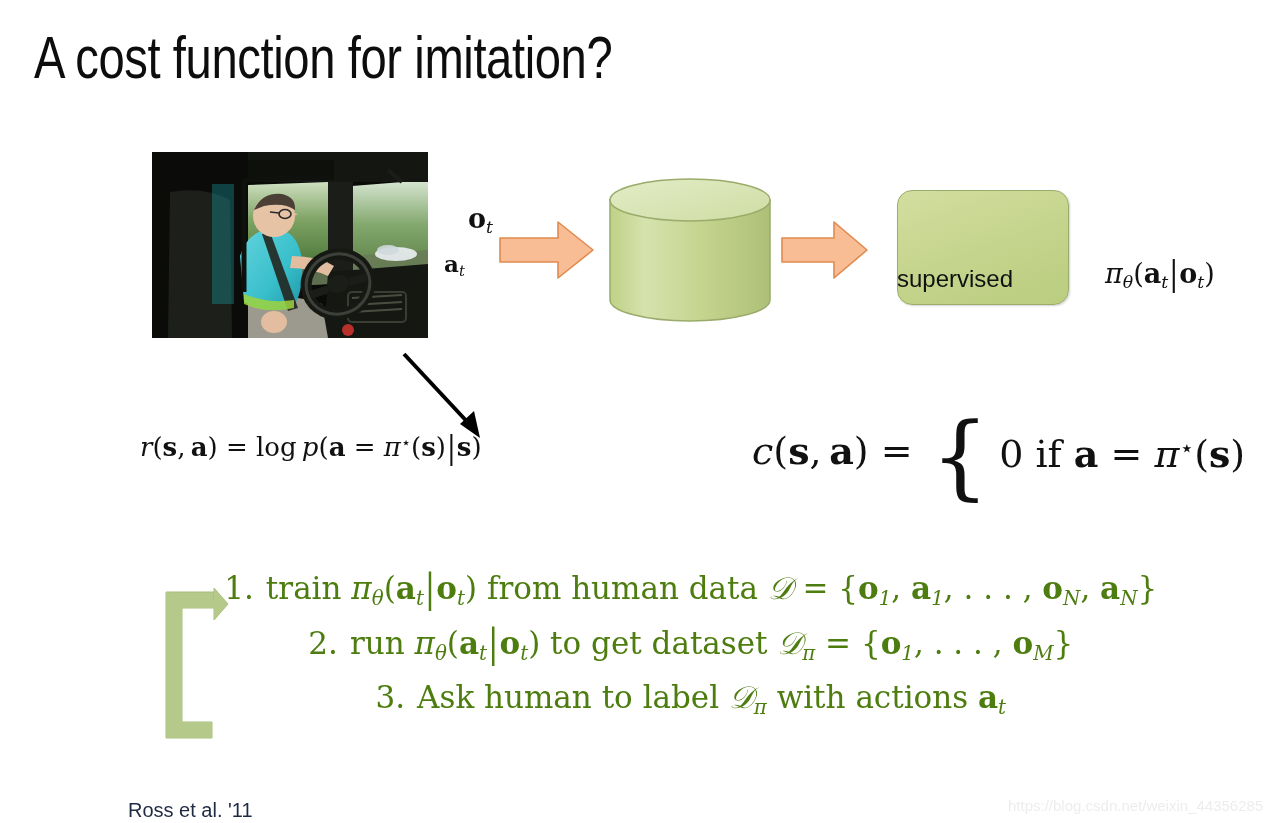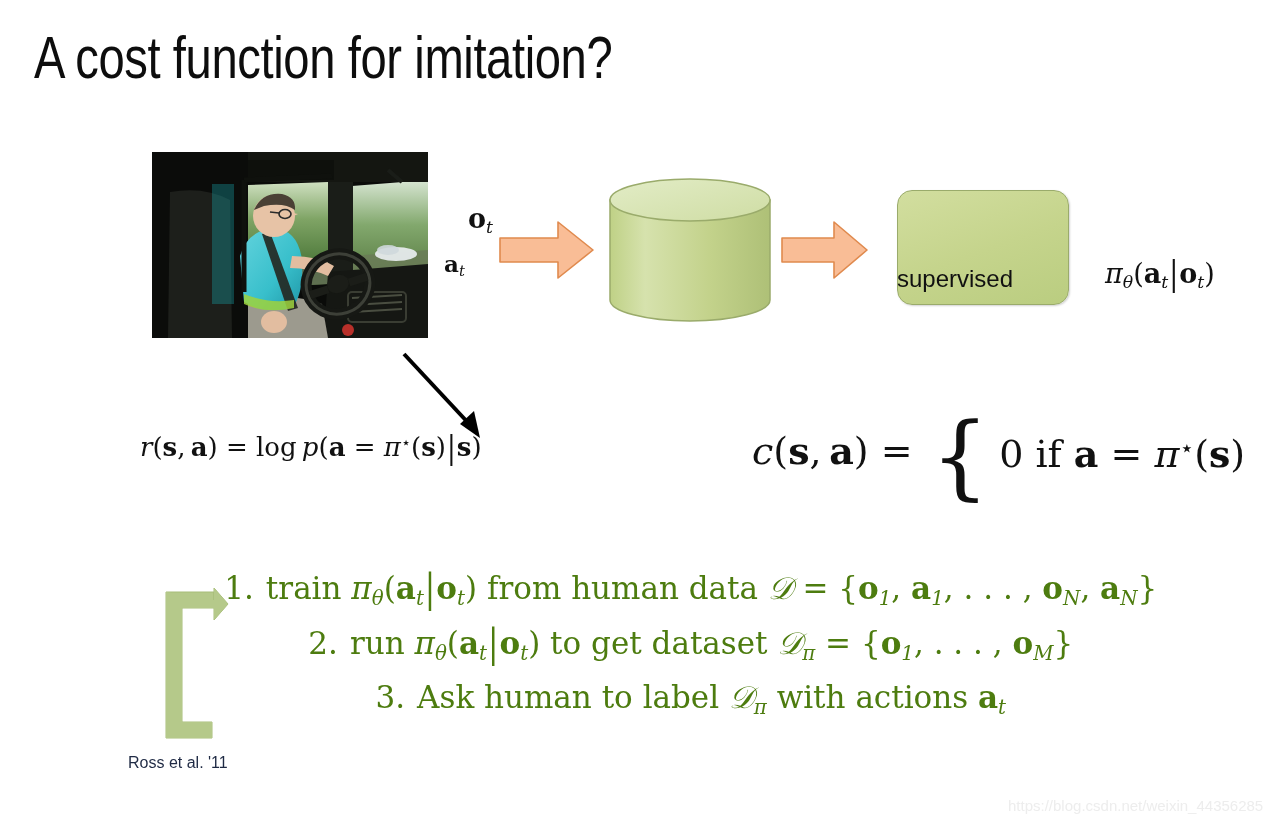--- a/index.html
+++ b/index.html
@@ -85,21 +85,21 @@
   
   #algo{position:absolute;left:222px;top:566px;}
   .step{font-size:31px;line-height:45px;white-space:nowrap;color:#4d7c0f;text-align:center;}
   .num{display:inline-block;width:34px;}
 
   
   #loop-arrow{position:absolute;left:152px;top:562px;}
 
   
   #citation{
-    position:absolute;left:128px;top:754px;font-size:16px;color:#1f2a44;
+    position:absolute;left:128px;top:799px;font-size:20px;color:#1f2a44;
     font-family:"Liberation Sans",sans-serif;
   }
   #watermark{
     position:absolute;left:1008px;top:797px;font-size:15px;color:#ededed;
     font-family:"Liberation Sans",sans-serif;white-space:nowrap;
   }
 </style>
 </head>
 <body>
 

